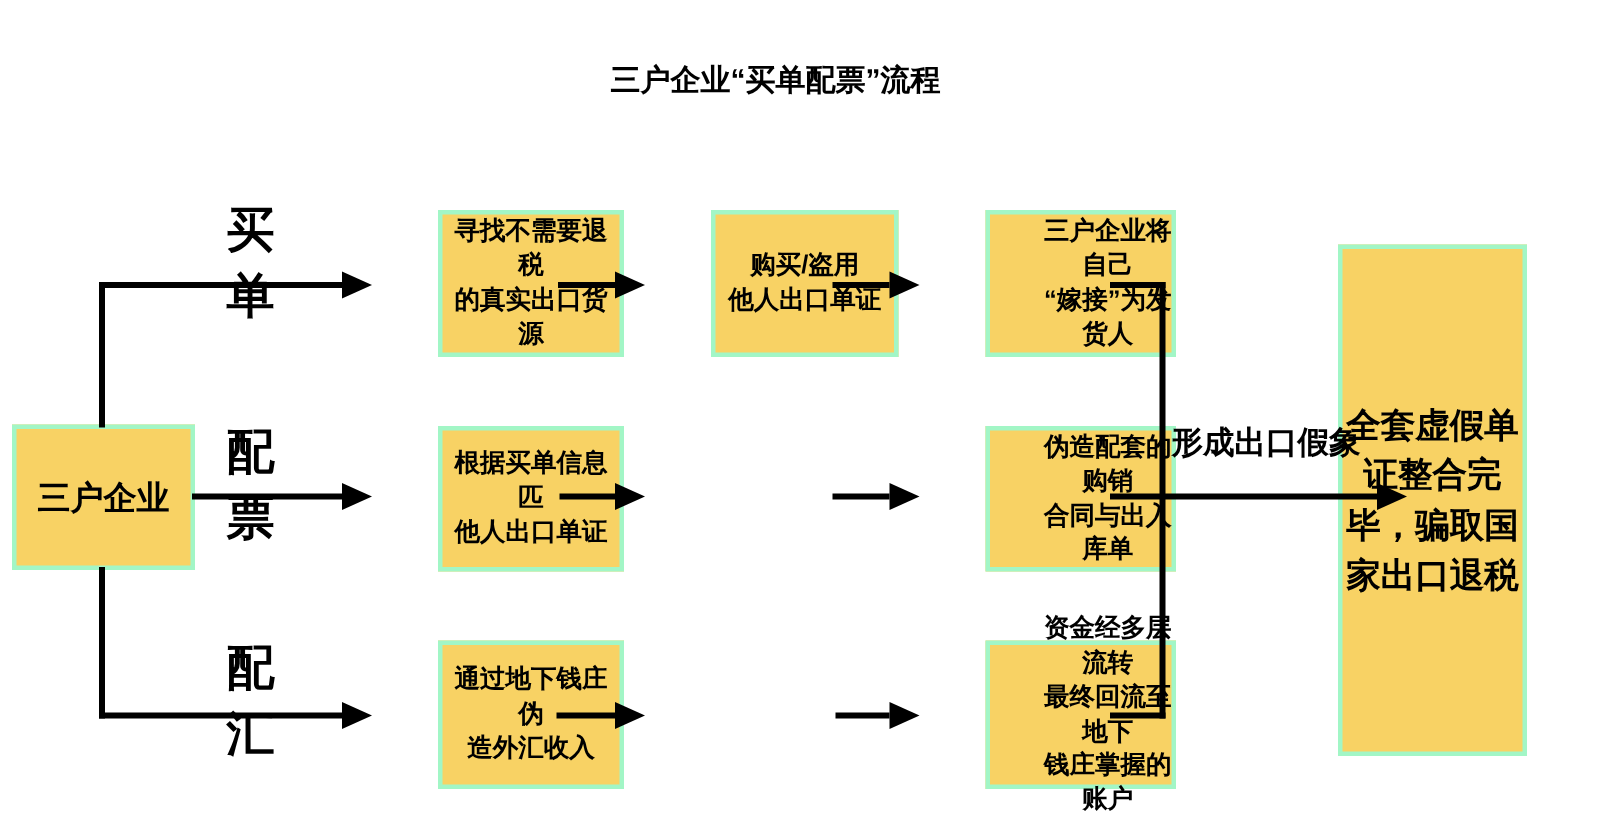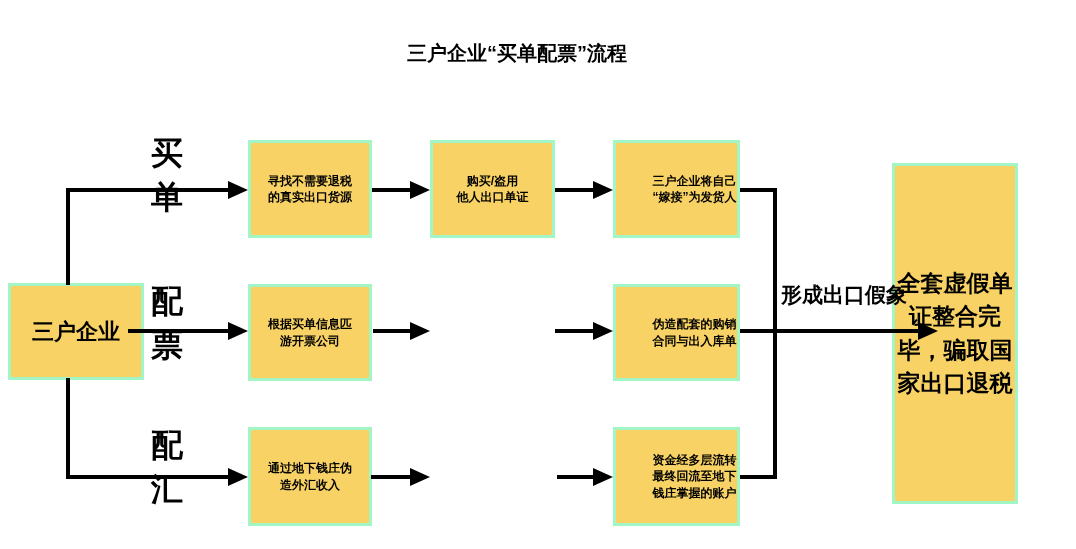--- a/index.html
+++ b/index.html
@@ -35,23 +35,23 @@
     background:var(--box-fill);
     border:3px solid var(--box-border);
     display:flex;
     align-items:center;
     justify-content:center;
     text-align:center;
     font-weight:bold;
     white-space:pre-line;
     line-height:1.35;
   }
-  .step{font-size:12px;}
+  .step{font-size:17px;margin-left:44px;}
   .src{
-    left:8px; top:283px; width:136px; height:97px;
+    left:8px; top:283px; width:122px; height:97px;
     font-size:22px;
   }
   .result{
     left:892px; top:163px; width:126px; height:341px;
     font-size:23px;
     line-height:1.45;
   }
   
   .c1{left:248px; width:124px;}
   .c2{left:430px; width:125px;}
@@ -105,21 +105,21 @@
   <div class="branch-label bl3">配汇</div>
 
   <div class="node step c1 r1">寻找不需要退税
 的真实出口货源</div>
   <div class="node step c2 r1">购买/盗用
 他人出口单证</div>
   <div class="node step c3 r1">三户企业将自己
 “嫁接”为发货人</div>
 
   <div class="node step c1 r2">根据买单信息匹
-游开票公司</div>
+他人出口单证</div>
   <div class="node step c3 r2">伪造配套的购销
 合同与出入库单</div>
 
   <div class="node step c1 r3">通过地下钱庄伪
 造外汇收入</div>
   <div class="node step c3 r3">资金经多层流转
 最终回流至地下
 钱庄掌握的账户</div>
 
   <div class="node result">全套虚假单

